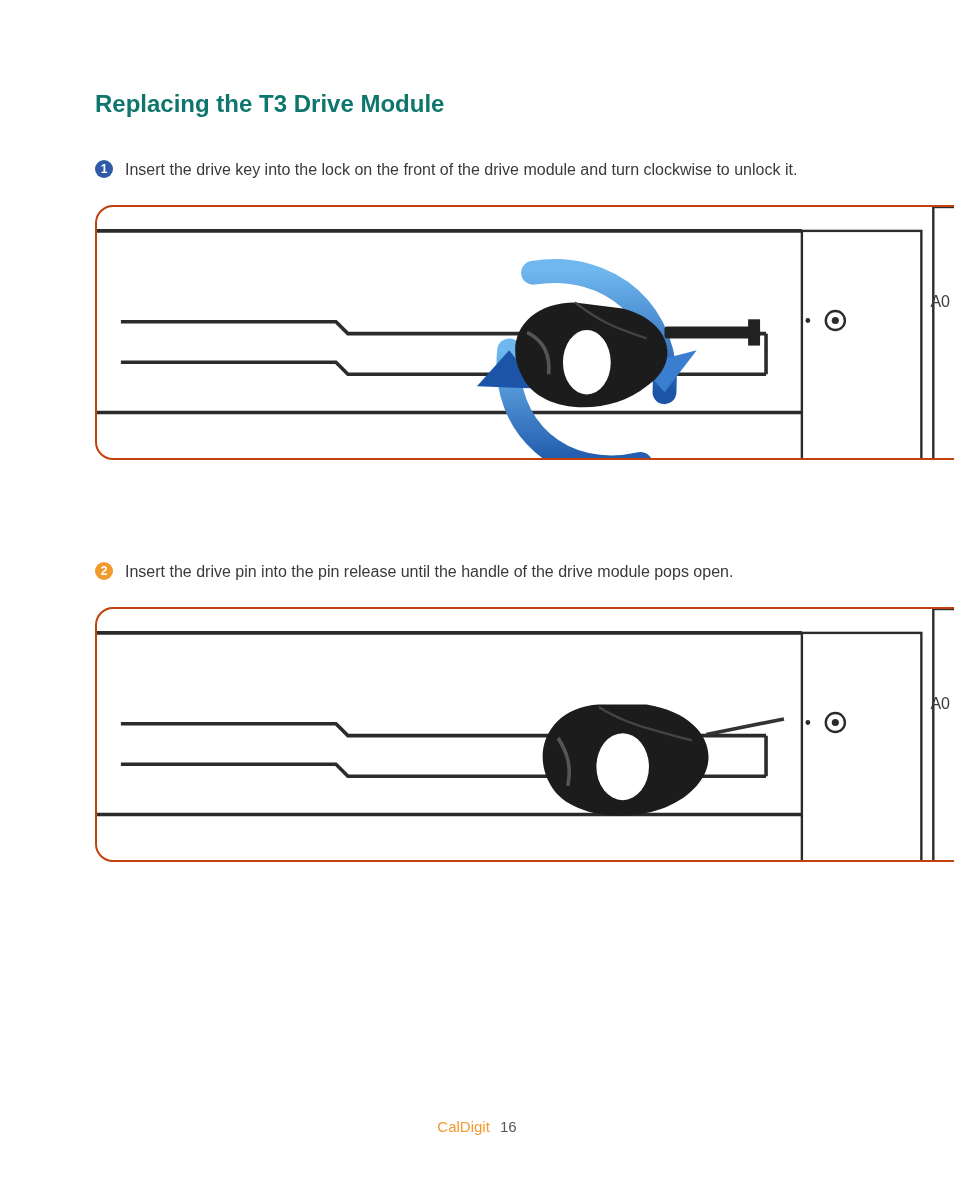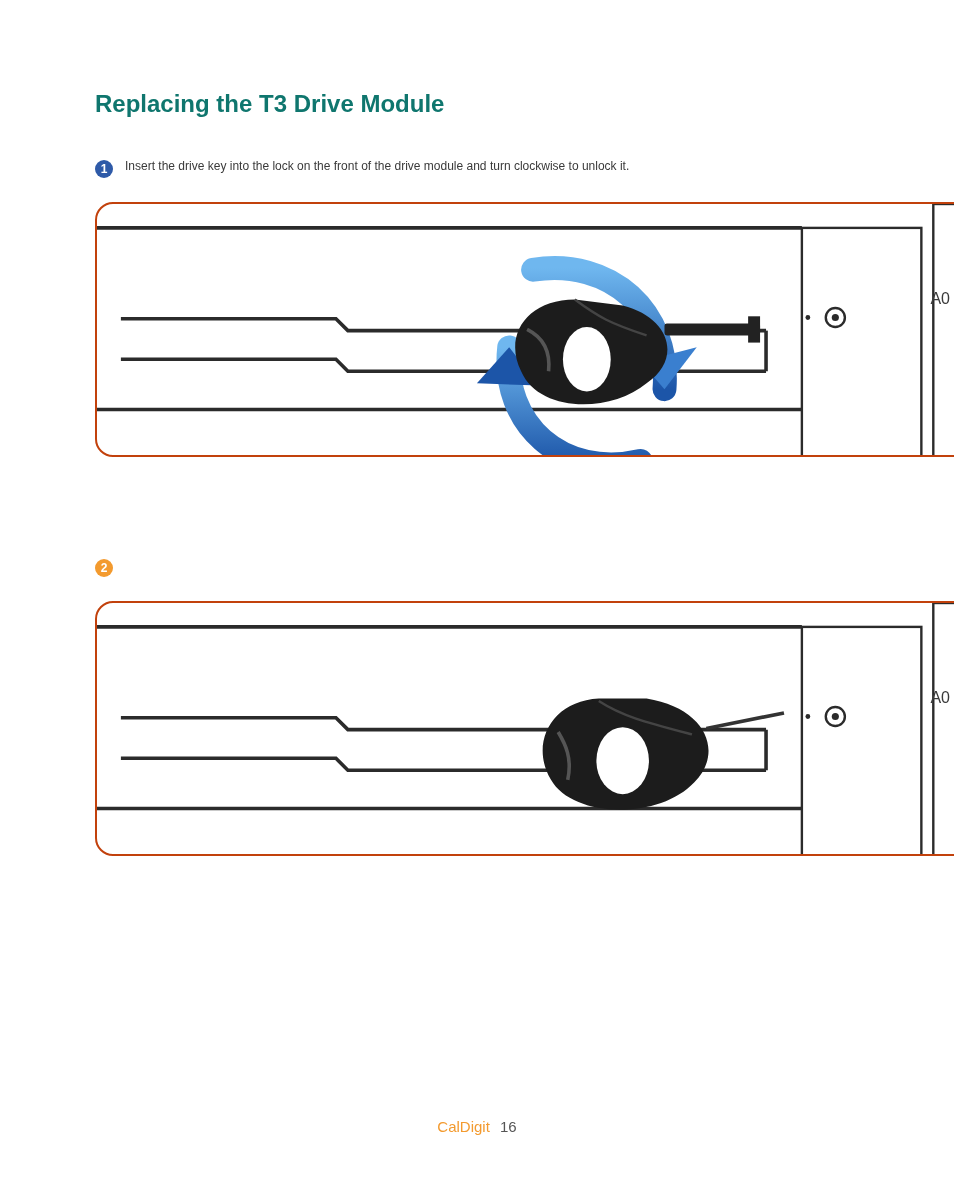--- a/index.html
+++ b/index.html
@@ -32,21 +32,21 @@
     align-items: center;
     justify-content: center;
     color: #fff;
     font-size: 12px;
     font-weight: 700;
     margin-top: 2px;
   }
   .bullet.blue  { background: #2e5aa8; }
   .bullet.orange{ background: #f39a2e; }
   .step-text {
-    font-size: 12px;
+    font-size: 16px;
     line-height: 1.45;
     color: #3a3a3a;
   }
   .figure {
     width: 912px;
     height: 255px;
     border: 2px solid #c2410c;
     border-radius: 18px;
     margin: 0 8px 100px 0;
     position: relative;
@@ -136,20 +136,21 @@
       <ellipse cx="410" cy="130" rx="20" ry="27" fill="#fff"></ellipse>
       <path d="M 400 80 C 420 95, 430 100, 460 110" fill="none" stroke="#444" stroke-width="2"></path>
       <path d="M 360 105 C 370 110, 380 120, 378 140" fill="none" stroke="#555" stroke-width="3"></path>
     </g>
   </svg>
   <span class="drive-label">A0</span>
 </div>
 
 <div class="step">
   <div class="bullet orange">2</div>
+  <div class="step-text">Insert the drive pin into the pin release until the handle of the drive module pops open.</div>
 </div>
 
 <div class="figure" style="margin-bottom:0;">
   <svg viewBox="0 0 760 255">
 
     <rect x="700" y="0" width="60" height="255" fill="#fff" stroke="#2b2b2b" stroke-width="2"></rect>
     <g stroke="#2b2b2b" stroke-width="1">
       <line x1="740" y1="0" x2="740" y2="255"></line>
       <line x1="745" y1="0" x2="745" y2="255"></line>
       <line x1="750" y1="0" x2="750" y2="255"></line>

